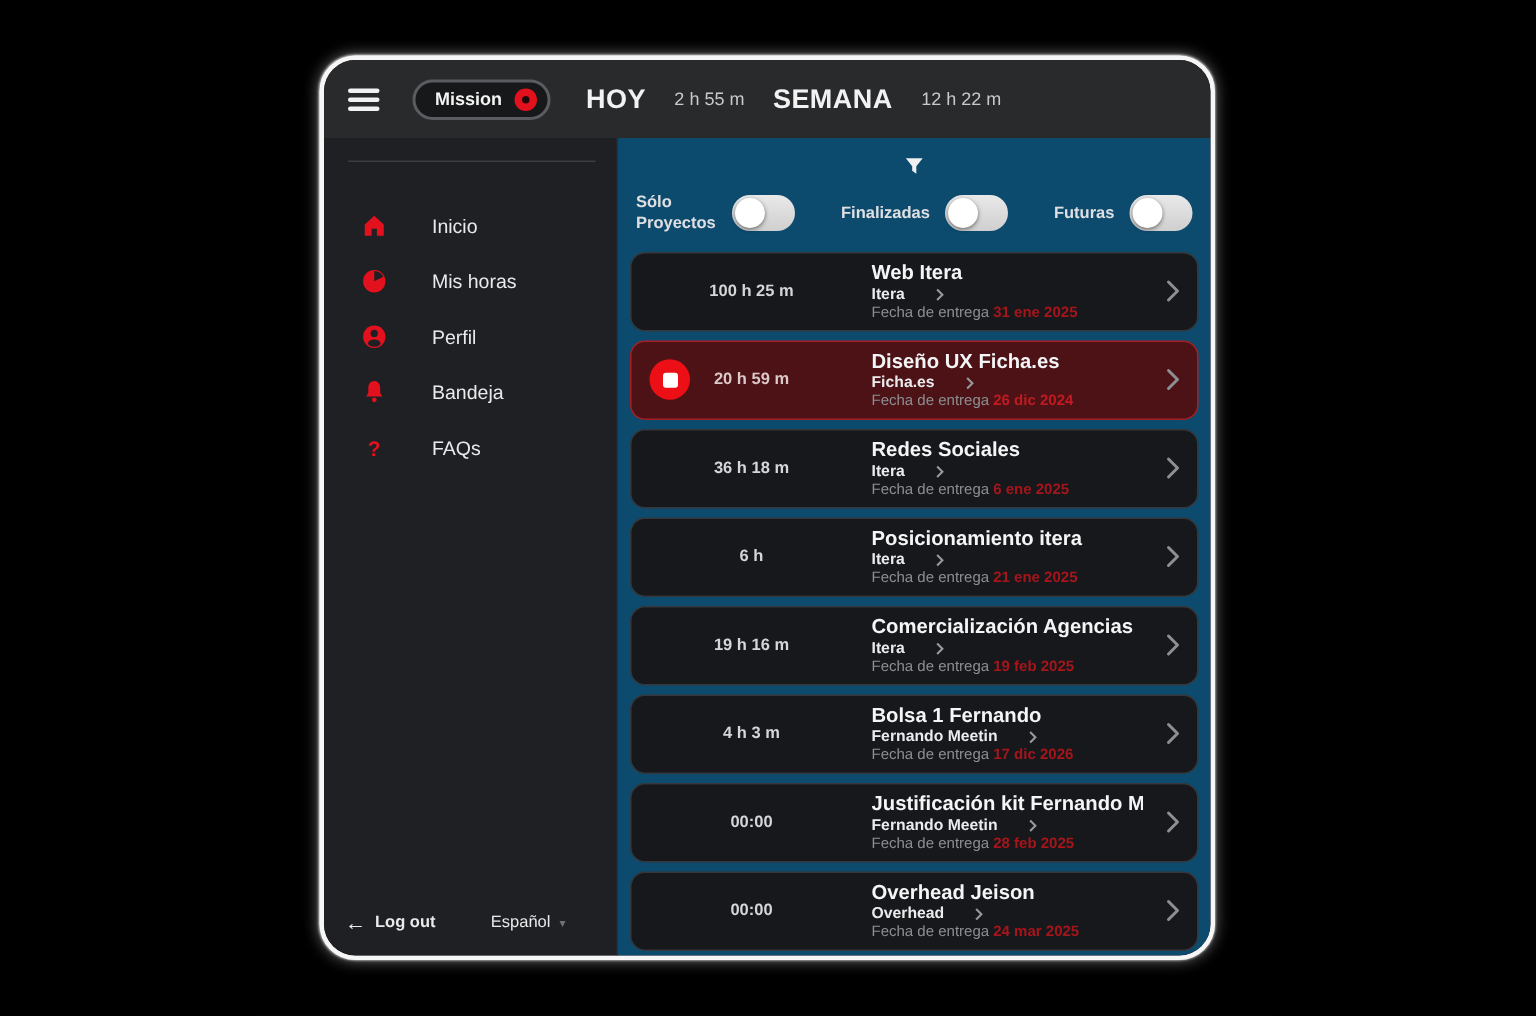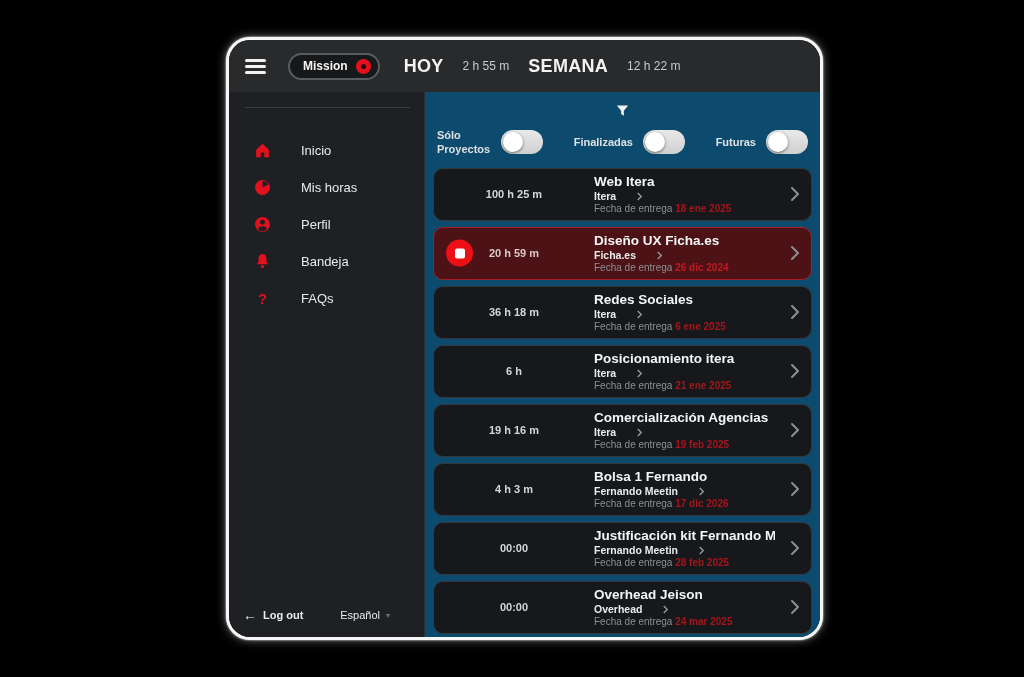--- a/index.html
+++ b/index.html
@@ -1,20 +1,20 @@
 <!DOCTYPE html>
 <html><head>
 <meta charset="utf-8">
 <style>
   html,body{margin:0;padding:0;background:#000;}
   *{box-sizing:border-box;font-family:"Liberation Sans",sans-serif;}
   .stage{position:relative;width:1024px;height:677px;background:#000;overflow:hidden;}
 
   .app-card{
-    position:absolute;left:226px;top:37px;width:597px;height:603px;
+    position:absolute;left:213px;top:37px;width:597px;height:603px;
     border:3px solid #f6f6f6;border-radius:24px;background:#121417;
     box-shadow:0 0 10px rgba(255,255,255,.45),0 0 2px #fff;
     overflow:hidden;display:flex;flex-direction:column;
   }
 
   
   .topbar{height:52px;flex:0 0 52px;background:#292a2c;display:flex;align-items:center;padding:0 16px;}
   .hamburger{width:21px;height:15px;display:flex;flex-direction:column;justify-content:space-between;cursor:pointer;}
   .hamburger span{display:block;height:3px;border-radius:2px;background:#f2f2f2;}
   .mission-pill{
@@ -205,21 +205,21 @@
     <div class="task-info">
       <span class="task-title">Web Itera</span>
       <span class="task-client">
         <span>Itera</span>
         <svg width="7" height="9" viewBox="0 0 8 10">
                     <polyline points="2,1 6,5 2,9" fill="none" stroke="#97999c" stroke-width="1.6"></polyline>
                   </svg>
       </span>
       <span class="task-delivery">
         <span>Fecha de entrega</span>
-        <span class="task-date">18 ene 2025</span>
+        <span class="task-date">31 ene 2025</span>
       </span>
     </div>
     <span class="row-chevron">
       <svg width="10" height="16" viewBox="0 0 10 16">
                   <polyline points="2,2 8,8 2,14" fill="none" stroke="#8d9093" stroke-width="2" stroke-linecap="round" stroke-linejoin="round"></polyline>
                 </svg>
     </span>
   </div>
             <div class="task-row active">
     <div class="task-left">

